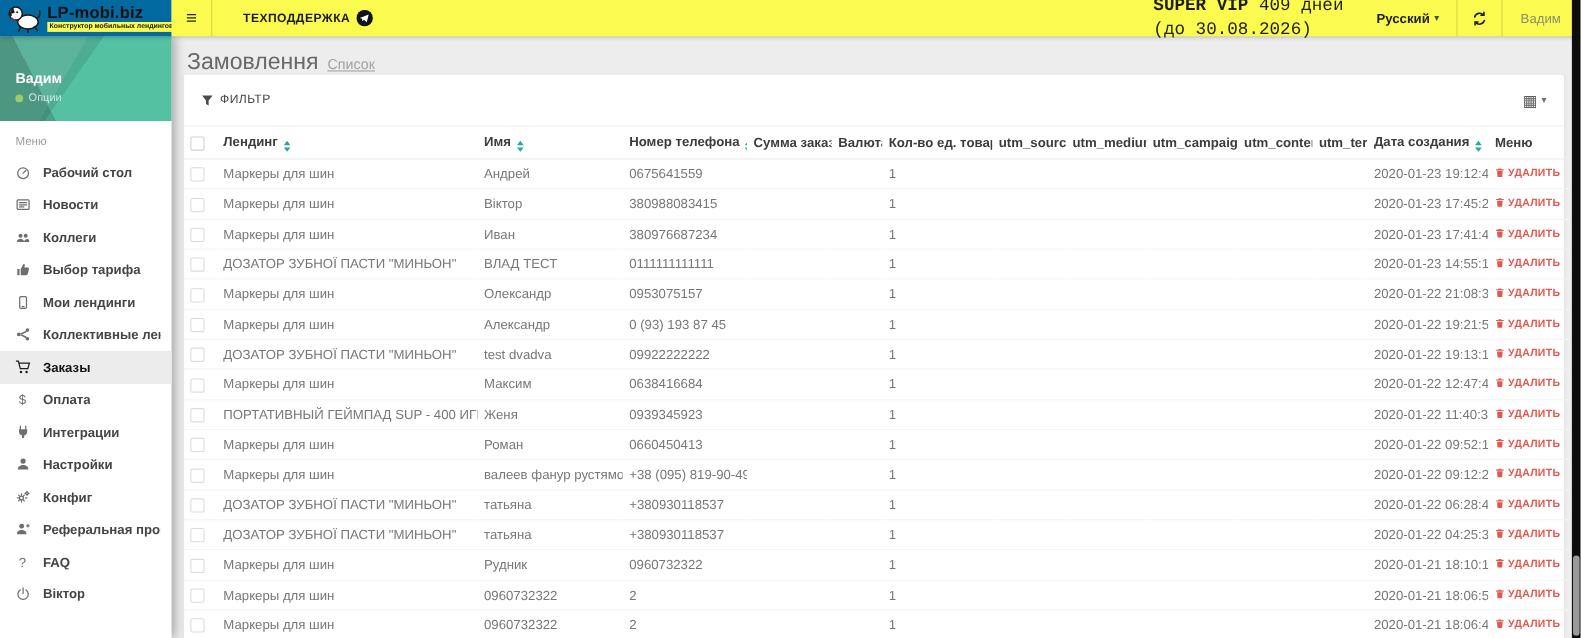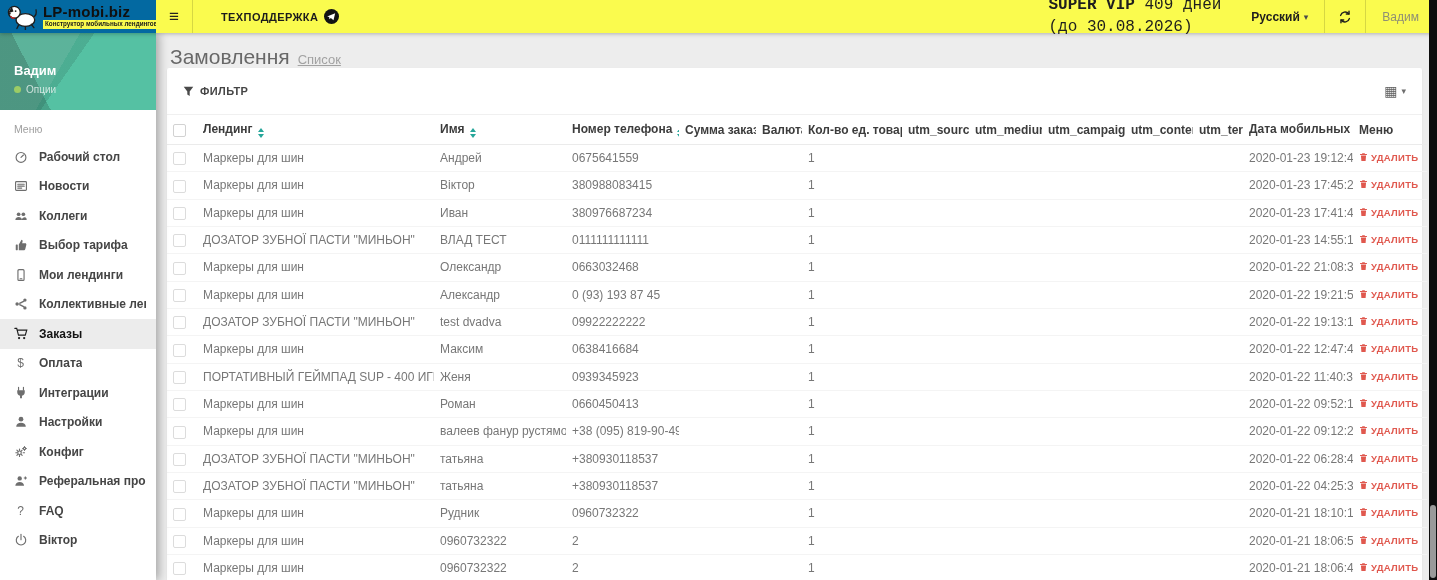--- a/index.html
+++ b/index.html
@@ -57,21 +57,21 @@
 
   
   .content { position:absolute; top:33px; left:156px; right:0; bottom:0; background:#ededed; overflow:hidden; }
   .page-head { padding:12px 0 0 14px; height:34px; }
   .page-title { font-size:21px; color:#686868; }
   .page-sub { font-size:13px; color:#a2a2a2; margin-left:8px;text-decoration:underline; }
   .card { background:#fff; margin:1px 15px 0 11px; border-radius:2px; box-shadow:0 1px 2px rgba(0,0,0,.08); }
   .card-toolbar { height:47px; display:flex; align-items:center; padding:0 16px; border-bottom:1px solid #f0f0f0; }
   .filter-btn { display:flex; align-items:center; gap:6px; cursor:pointer; }
   .filter-btn svg { width:11px; height:11px; }
-  .filter-label { font-size:11px; font-weight:bold; color:#454545; letter-spacing:.4px; }
+  .filter-label { font-size:11px; font-weight:normal; color:#454545; letter-spacing:.4px; }
   .grid-btn { margin-left:auto; display:flex; align-items:center; gap:4px; cursor:pointer; color:#5d5d5d; }
   .grid-glyph { font-size:14px; line-height:1; }
   .grid-caret { font-size:9px; color:#6e6e6e; }
 
   table { width:100%; border-collapse:collapse; table-layout:fixed; }
   th { text-align:left; font-size:12px; font-weight:bold; color:#3c3c3c; padding:7px 6px 6px 6px;
        border-bottom:1px solid #ebebeb; white-space:nowrap; overflow:hidden; height:27px; }
   td { font-size:12px; color:#777; padding:6px 6px; border-bottom:1px solid #f4f4f4;
        white-space:nowrap; overflow:hidden; height:26px; }
   .cb { display:inline-block; width:13px; height:13px; border:1px solid #dcdcdc; border-radius:2px; background:#fff;
@@ -331,21 +331,21 @@
                 <i class="dn"></i>
               </span></th>
             <th><span class="th-label">Сумма заказа</span></th>
             <th><span class="th-label">Валюта</span></th>
             <th><span class="th-label">Кол-во ед. товара</span></th>
             <th><span class="th-label">utm_source</span></th>
             <th><span class="th-label">utm_medium</span></th>
             <th><span class="th-label">utm_campaign</span></th>
             <th><span class="th-label">utm_content</span></th>
             <th><span class="th-label">utm_term</span></th>
-            <th><span class="th-label">Дата мобильных</span><span class="sort">
+            <th><span class="th-label">Дата создания</span><span class="sort">
                 <i class="up"></i>
                 <i class="dn"></i>
               </span></th>
             <th><span class="th-label">Меню</span></th>
           </tr>
         </thead>
       <tbody id="body-rows">
           <tr>
     <td><span class="cb"></span></td>
   <td>Маркеры для шин</td>
@@ -435,21 +435,21 @@
                     <path d="M2.6 4h6.8l-.6 7.2H3.2zM4.4.9h3.2l.4 1h2.6v1.3H1.4V1.9H4z"></path>
                   </svg>
                 </span>
                 <span>УДАЛИТЬ</span>
               </span></td>
           </tr>
           <tr>
     <td><span class="cb"></span></td>
   <td>Маркеры для шин</td>
             <td>Олександр</td>
-            <td>0663032468</td>
+            <td>0953075157</td>
             <td></td>
             <td></td>
             <td>1</td>
             <td></td>
             <td></td>
             <td></td>
             <td></td>
             <td></td>
             <td>2020-01-22 21:08:31</td>
             <td><span class="del-btn">

